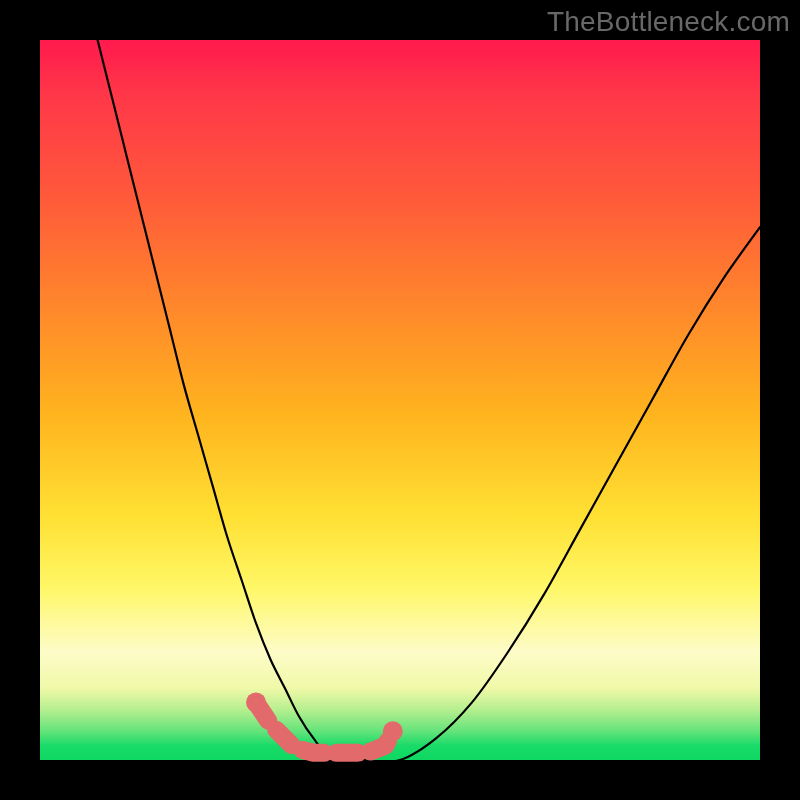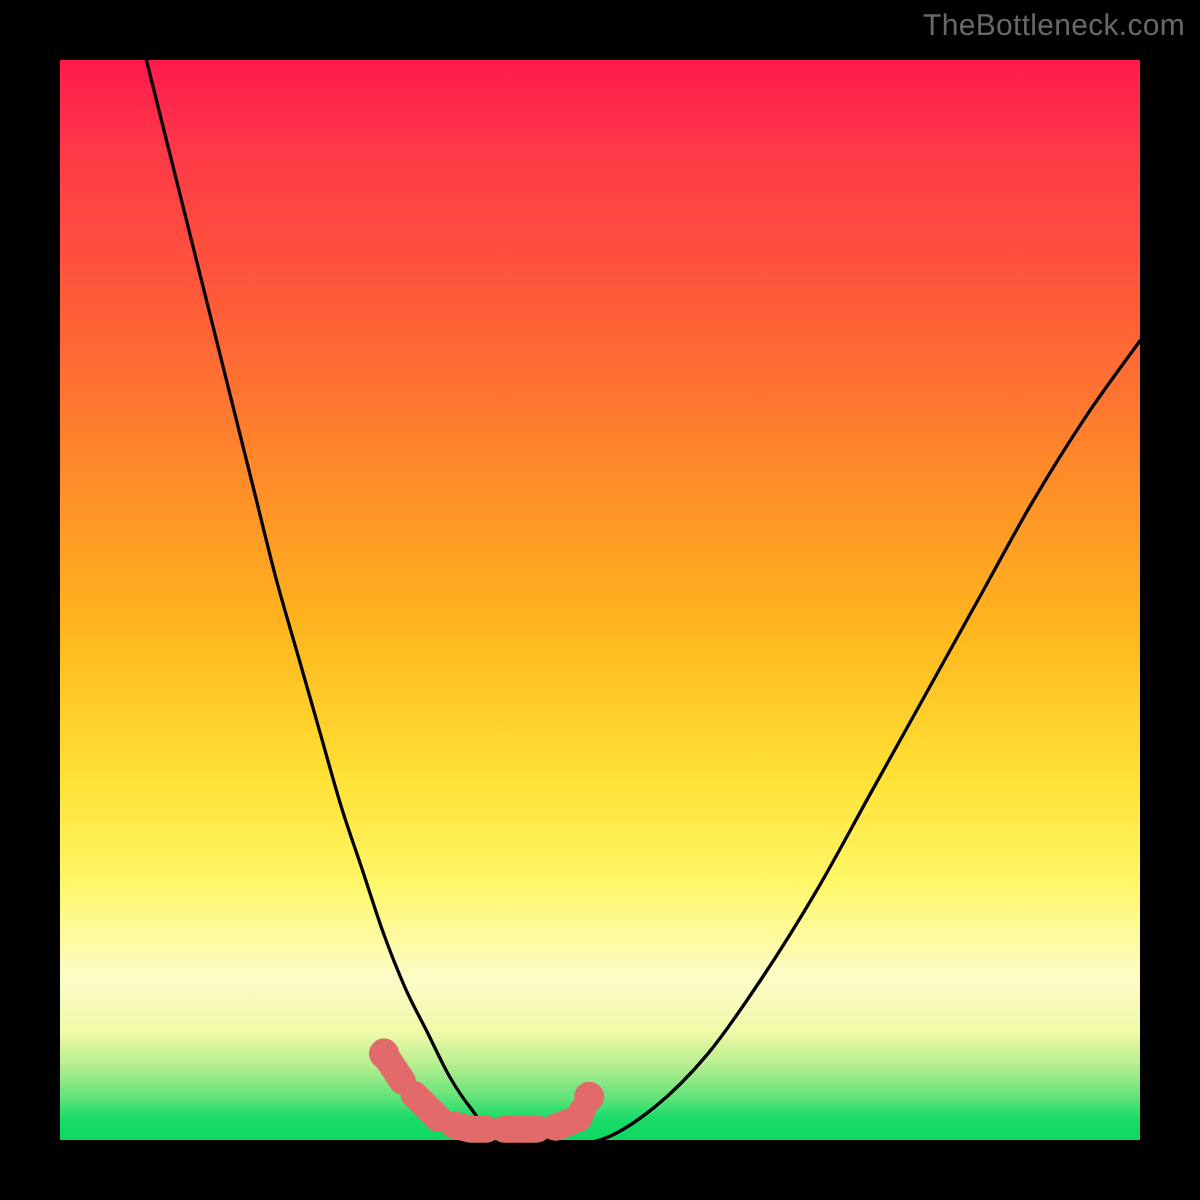--- a/index.html
+++ b/index.html
@@ -41,21 +41,21 @@
       #64e37a 96%,
       #19db68 98%,
       #0fd862 100%
     );
   }
   .watermark {
     position: absolute;
     top: 6px;
     right: 10px;
     color: #686868;
-    font-size: 20px;
+    font-size: 28px;
     letter-spacing: 0.2px;
     user-select: none;
   }
   svg.curve {
     position: absolute;
     left: 0;
     top: 0;
     width: 720px;
     height: 720px;
     overflow: visible;

